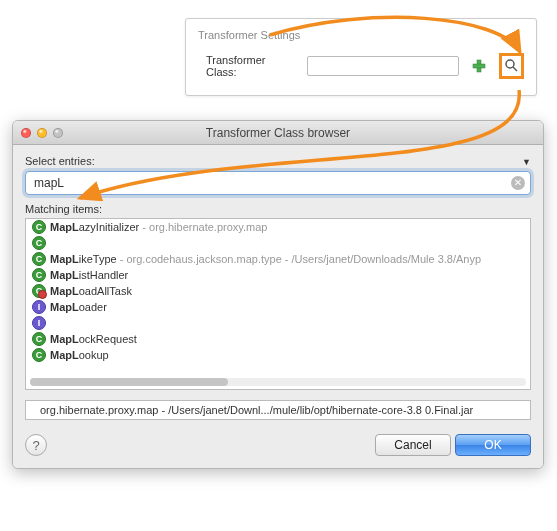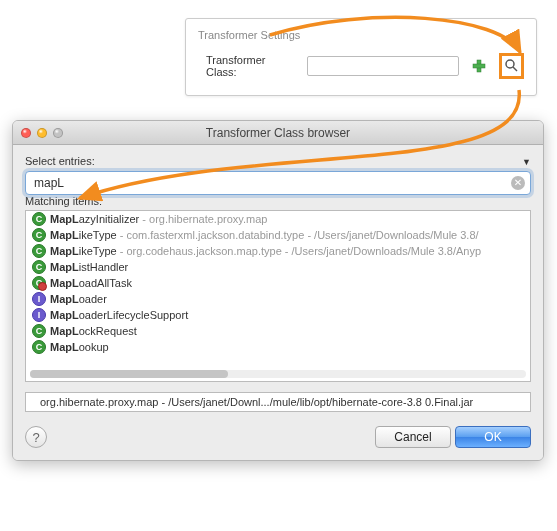--- a/index.html
+++ b/index.html
@@ -135,20 +135,21 @@
     width: 14px; height: 14px;
     border-radius: 50%;
     background: #bbb;
     color: #fff;
     font-size: 10px;
     display: flex; align-items:center; justify-content:center;
     line-height: 1;
   }
 
   .matching-label {
+    margin-top: 8px;
     color: #333;
   }
   .list-box {
     margin-top: 3px;
     border: 1px solid #bbb;
     background: #fff;
     height: 172px;
     overflow: hidden;
     position: relative;
   }
@@ -292,41 +293,39 @@
     <div class="matching-label">Matching items:</div>
 
     <div class="list-box">
       <div id="list-container">
           <div class="list-item">
             <span class="icon-c">C</span>
             <span><span class="bold">MapL</span>azyInitializer<span class="ext"> - org.hibernate.proxy.map</span></span>
           </div>
           <div class="list-item">
             <span class="icon-c">C</span>
-            <span><span class="bold">MapL</span>ikeType<span class="ext"> - com.fasterxml.jackson.databind.type - /Users/janet/Downloads/Mule 3.8/</span></span>
           </div>
           <div class="list-item">
             <span class="icon-c">C</span>
             <span><span class="bold">MapL</span>ikeType<span class="ext"> - org.codehaus.jackson.map.type - /Users/janet/Downloads/Mule 3.8/Anyp</span></span>
           </div>
           <div class="list-item">
             <span class="icon-c">C</span>
             <span><span class="bold">MapL</span>istHandler<span class="ext"></span></span>
           </div>
           <div class="list-item">
             <span class="icon-g">C</span>
             <span><span class="bold">MapL</span>oadAllTask<span class="ext"></span></span>
           </div>
           <div class="list-item">
             <span class="icon-i">I</span>
             <span><span class="bold">MapL</span>oader<span class="ext"></span></span>
           </div>
           <div class="list-item">
             <span class="icon-i">I</span>
-            <span><span class="bold">MapL</span>oaderLifecycleSupport<span class="ext"></span></span>
           </div>
           <div class="list-item">
             <span class="icon-c">C</span>
             <span><span class="bold">MapL</span>ockRequest<span class="ext"></span></span>
           </div>
           <div class="list-item">
             <span class="icon-c">C</span>
             <span><span class="bold">MapL</span>ookup<span class="ext"></span></span>
           </div>
         </div>

